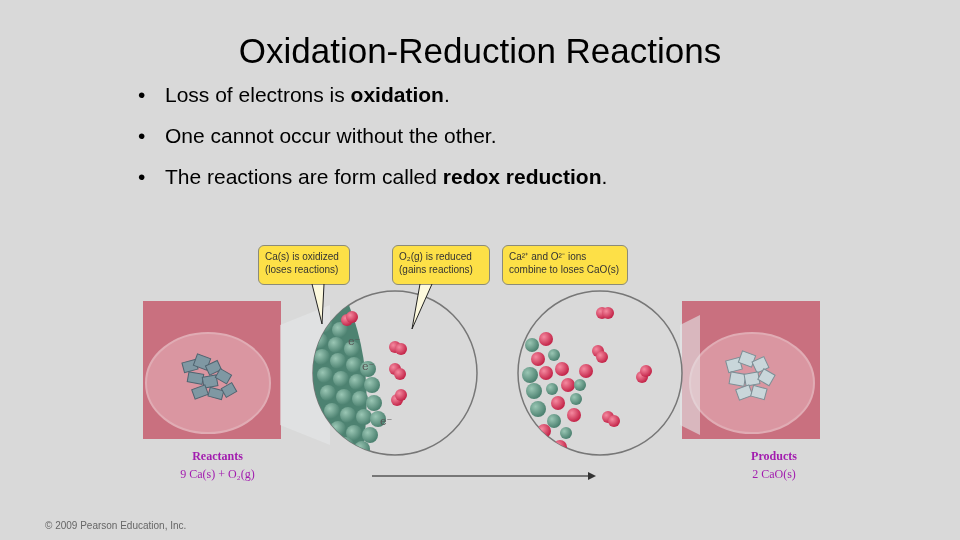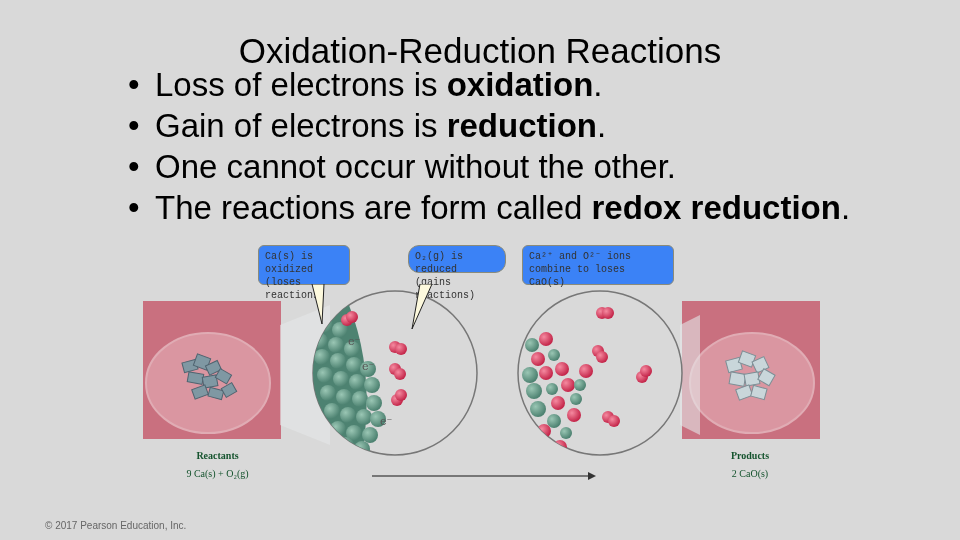--- a/index.html
+++ b/index.html
@@ -5,51 +5,50 @@
   html, body { margin:0; padding:0; }
   body {
     width:960px; height:540px; overflow:hidden; position:relative;
     background:#d9d9d9; font-family:"Liberation Sans", sans-serif; color:#000;
   }
   .title {
     position:absolute; left:0; top:8px; width:960px; text-align:center;
     font-size:35px; font-weight:normal;margin-top:23px;
   }
   .bullets {
-    position:absolute; left:128px; top:64px; margin:0; padding:0; list-style:none;
-    font-size:33px; line-height:41px;
+    position:absolute; left:128px; top:64px; margin:10px; padding:0; list-style:none;
+    font-size:21px; line-height:41px;
   }
   .bullets li { position:relative; padding-left:27px; }
   .bullets li::before { content:"•"; position:absolute; left:0; top:0; }
   .bullets b { font-weight:bold; }
 
   .callout {
-    position:absolute; background:#3b82f6; border:1px solid #8b8b7a; border-radius:6px;
-    font-family:Liberation Mono, monospace; font-size:10px; color:#333; padding:4px 6px; line-height:13px;
+    position:absolute; background:#fde047; border:1px solid #8b8b7a; border-radius:6px;
+    font-family:Liberation Sans, sans-serif; font-size:10px; color:#333; padding:4px 6px; line-height:13px;
     box-sizing:border-box;
   }
   .photo {
     position:absolute; background:#c9707f;
   }
   .caption {
-    position:absolute; font-family:"Liberation Serif", serif; text-align:center; font-size:10px; color:#14532d; line-height:18px;
+    position:absolute; font-family:"Liberation Serif", serif; text-align:center; font-size:12px; color:#a21caf; line-height:18px;
   }
   .caption .head { font-weight:bold; }
   .copyright {
     position:absolute; left:45px; top:520px; font-size:10px; color:#666;
   }
 </style>
 </head>
 <body>
 
 <div class="title">Oxidation-Reduction Reactions</div>
 
 <ul class="bullets">
   <li><span>Loss of electrons is </span><b>oxidation</b><span>.</span></li>
-  <li><span>Gain of electrons is </span><b>reduction</b><span>.</span></li>
   <li><span>One cannot occur without the other.</span></li>
   <li><span>The reactions are form called </span><b>redox reduction</b><span>.</span></li>
 </ul>
 
 <div class="photo" style="left:143px;top:301px;width:138px;height:138px;">
   <svg width="138" height="138">
     <ellipse cx="65" cy="82" rx="62" ry="50" fill="#e8b6bd" opacity="0.55" stroke="#f4dde0" stroke-width="2"></ellipse>
     <g fill="#7f98a3" stroke="#4f6470" stroke-width="1">
       <rect x="40" y="60" width="14" height="10" transform="rotate(-15 47 65)"></rect>
       <rect x="52" y="55" width="14" height="12" transform="rotate(20 59 61)"></rect>
@@ -181,41 +180,41 @@
       <circle cx="376" cy="86" r="6"></circle>
     <circle cx="338" cy="132" r="6"></circle>
       <circle cx="344" cy="136" r="6"></circle>
   </g>
 </svg>
 
 <div class="callout" style="left:258px;top:245px;width:92px;height:40px;">
   <div>Ca(s) is oxidized</div>
   <div>(loses reactions)</div>
 </div>
-<div class="callout" style="left:408px;top:245px;width:98px;height:28px;border-radius:11px;">
+<div class="callout" style="left:392px;top:245px;width:98px;height:40px;">
   <div>O₂(g) is reduced</div>
   <div>(gains reactions)</div>
 </div>
-<div class="callout" style="left:522px;top:245px;width:152px;height:40px;">
+<div class="callout" style="left:502px;top:245px;width:126px;height:40px;">
   <div>Ca²⁺ and O²⁻ ions</div>
   <div>combine to loses CaO(s)</div>
 </div>
 
 <svg style="position:absolute;left:300px;top:284px;" width="150" height="50">
   <path d="M12 0 L24 0 L22 40 Z" fill="#fdf9dd" stroke="#222" stroke-width="1"></path>
   <path d="M120 0 L132 0 L112 45 Z" fill="#fdf9dd" stroke="#222" stroke-width="1"></path>
 </svg>
 
 <div class="caption" style="left:160px;top:447px;width:115px;">
   <div class="head">Reactants</div>
   <div>9 Ca(s) + O₂(g)</div>
 </div>
-<div class="caption" style="left:700px;top:447px;width:100px;">
+<div class="caption" style="left:724px;top:447px;width:100px;">
   <div class="head">Products</div>
   <div>2 CaO(s)</div>
 </div>
 
 <svg style="position:absolute;left:370px;top:470px;" width="230" height="12">
   <line x1="2" y1="6" x2="220" y2="6" stroke="#777" stroke-width="2"></line>
   <path d="M218 2 L226 6 L218 10 Z" fill="#333"></path>
 </svg>
 
-<div class="copyright">© 2017 Pearson Education, Inc.</div>
+<div class="copyright">© 2009 Pearson Education, Inc.</div>
 
 </body></html>

